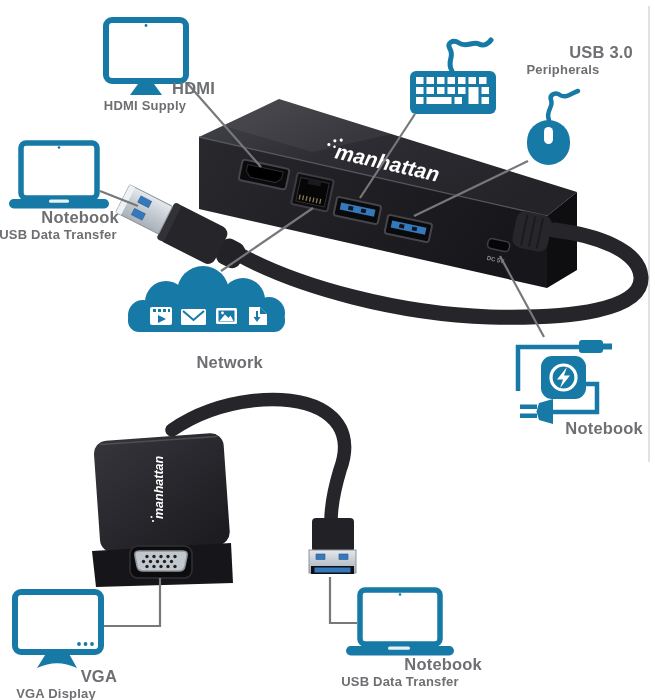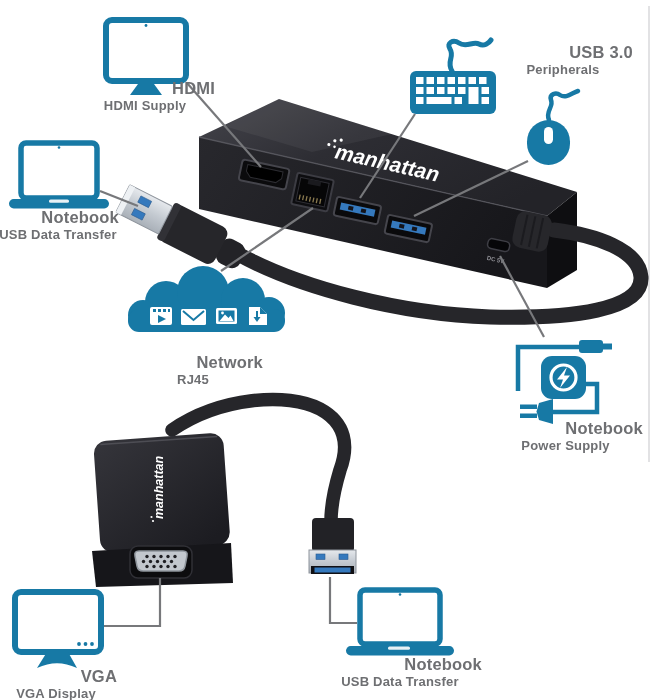--- a/index.html
+++ b/index.html
@@ -287,25 +287,23 @@
 <div class="callout-label" style="left:-3px;top:209px;width:122px;">
   <div class="t">Notebook</div>
   <div class="s">USB Data Transfer</div>
 </div>
 <div class="callout-label" style="left:493px;top:44px;width:140px;">
   <div class="t">USB 3.0</div>
   <div class="s">Peripherals</div>
 </div>
 <div class="callout-label" style="left:123px;top:333px;width:140px;margin-top:21px;">
   <div class="t">Network</div>
-  <div class="s">RJ45</div>
 </div>
 <div class="callout-label" style="left:488px;top:420px;width:155px;">
   <div class="t">Notebook</div>
-  <div class="s">Power Supply</div>
 </div>
 <div class="callout-label" style="left:-5px;top:668px;width:122px;">
   <div class="t">VGA</div>
   <div class="s">VGA Display</div>
 </div>
 <div class="callout-label" style="left:318px;top:656px;width:164px;">
   <div class="t">Notebook</div>
   <div class="s">USB Data Transfer</div>
 </div>
 

